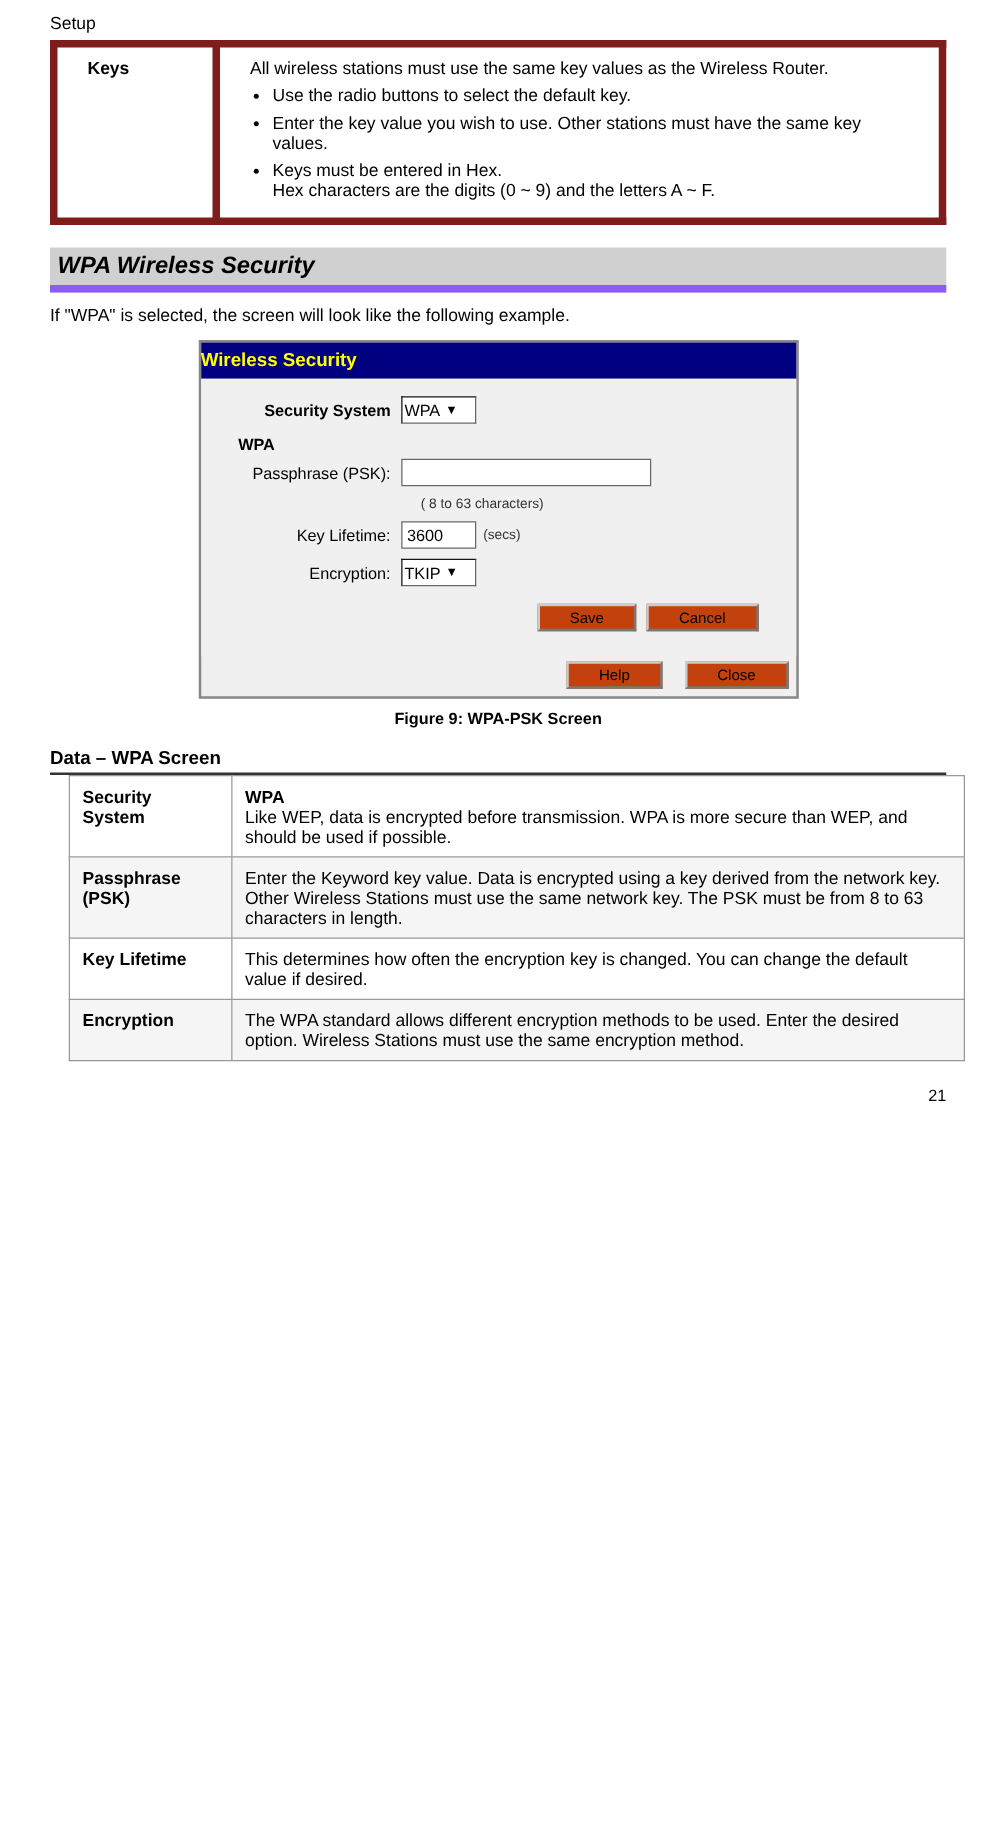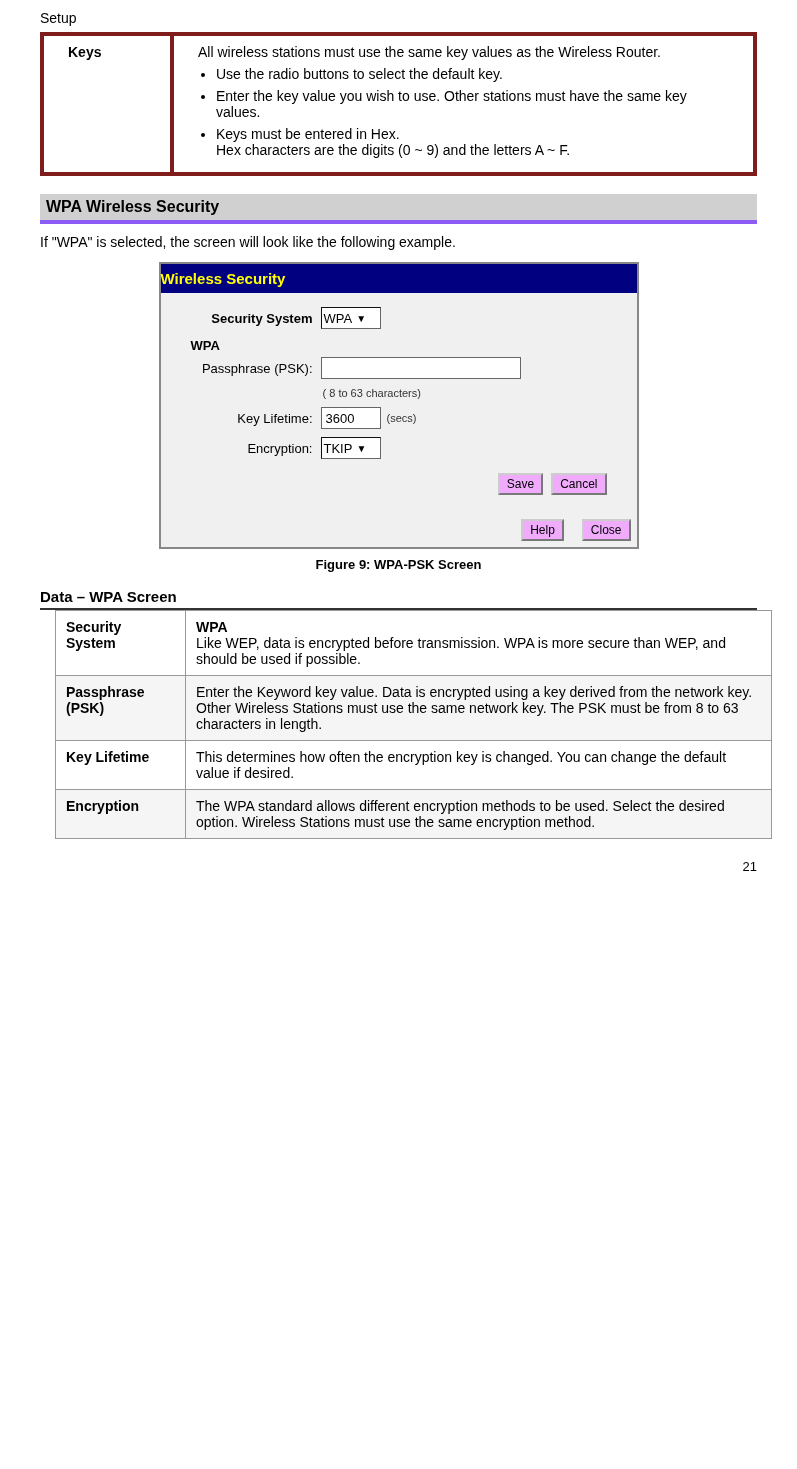--- a/index.html
+++ b/index.html
@@ -25,43 +25,44 @@
     .keys-table {
       width: 100%;
       border-collapse: collapse;
       margin-bottom: 18px;
       border-top: 1px solid #999;
       border-bottom: 1px solid #999;
     }
     .keys-table td {
       vertical-align: top;
       padding: 8px 24px;
-      border: 4px solid #7f1d1d;
+      border: 6px solid #7f1d1d;
       font-size: 14px;
     }
     .keys-table td:first-child {
       font-weight: bold;
       width: 130px;
       white-space: nowrap;
     }
     .keys-table ul {
       margin: 6px 0 0 18px;
     }
     .keys-table ul li {
       margin-bottom: 6px;
     }
 
     
     .section-heading {
       background-color: #d0d0d0;
-      font-size: 16px;
+      font-size: 19px;
       font-weight: bold;
       padding: 4px 6px;
       margin-bottom: 10px;
-      border-bottom: 4px solid #8b5cf6;
+      border-bottom: 6px solid #8b5cf6;
+      font-style: italic;
     }
 
     .intro-text {
       font-size: 14px;
       margin-bottom: 12px;
     }
 
     
     .dialog-container {
       border: 2px solid #888;
@@ -113,33 +114,33 @@
       min-width: 60px;
     }
     .dialog-select-arrow {
       display: inline-block;
       margin-left: 4px;
       font-size: 10px;
     }
     .dialog-hint {
       font-size: 11px;
       color: #333;
-      margin-left: 2px;
+      margin-left: 16px;
     }
     .dialog-buttons {
       display: flex;
       justify-content: flex-end;
       gap: 8px;
       padding: 6px 10px 6px 0;
     }
     .dialog-btn {
       border: 2px outset #ccc;
-      background: #f0abfc;
+      background: #c2410c;
       font-size: 12px;
-      padding: 2px 7px;
+      padding: 2px 24px;
       cursor: pointer;
     }
     .dialog-bottom-buttons {
       display: flex;
       justify-content: flex-end;
       gap: 18px;
       padding: 4px 6px 6px 0;
     }
 
     
@@ -301,19 +302,19 @@
     </tr>
     <tr>
       <td>Key Lifetime</td>
       <td>
         This determines how often the encryption key is changed. You can change the default value if desired.
       </td>
     </tr>
     <tr>
       <td>Encryption</td>
       <td>
-        The WPA standard allows different encryption methods to be used. Select the desired option. Wireless Stations must use the same encryption method.
+        The WPA standard allows different encryption methods to be used. Enter the desired option. Wireless Stations must use the same encryption method.
       </td>
     </tr>
   </tbody>
 </table>
 
 <div class="page-number">21</div>
 
 </body></html>

